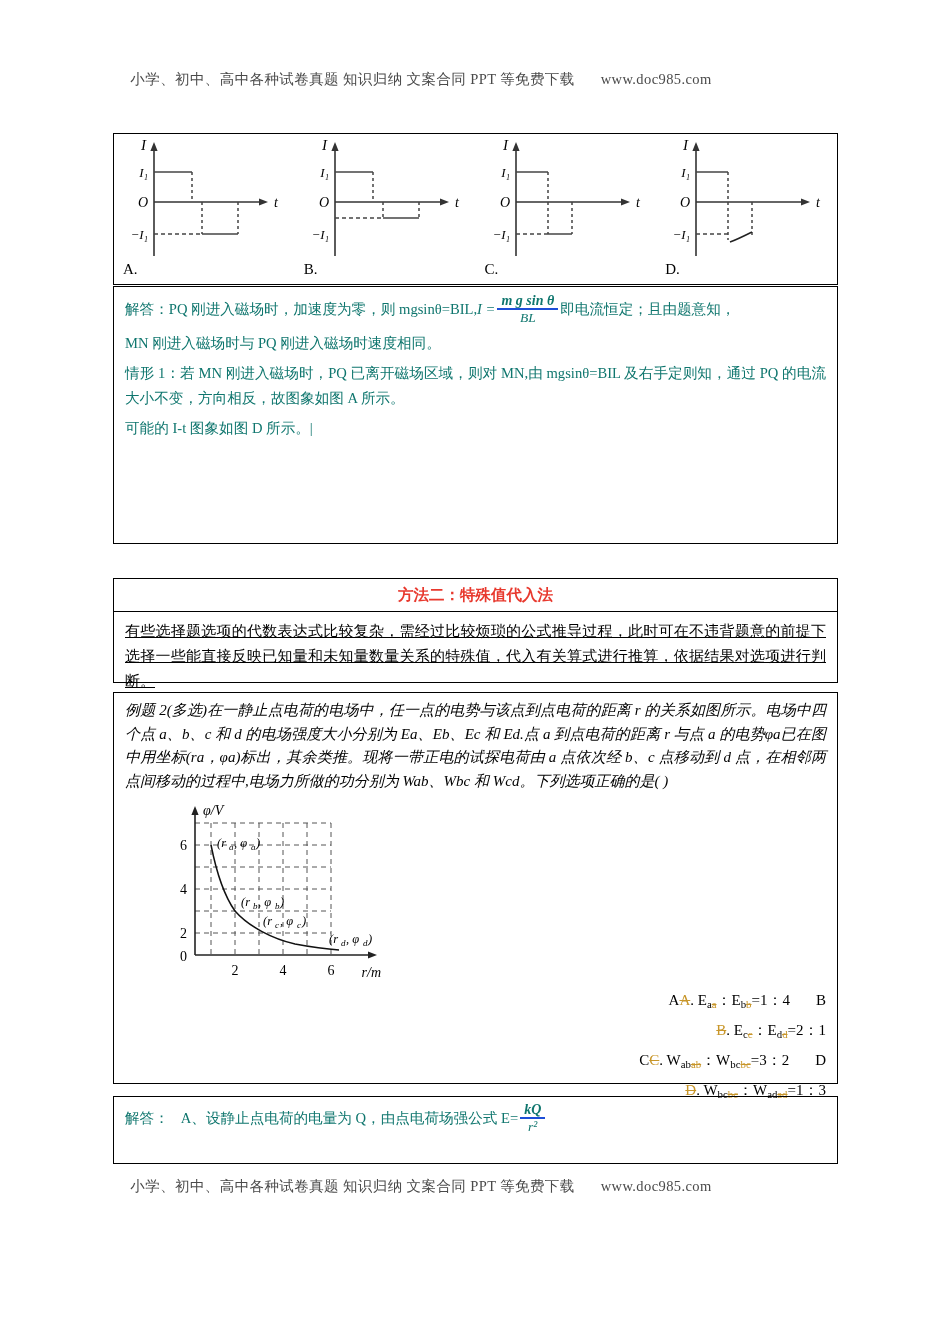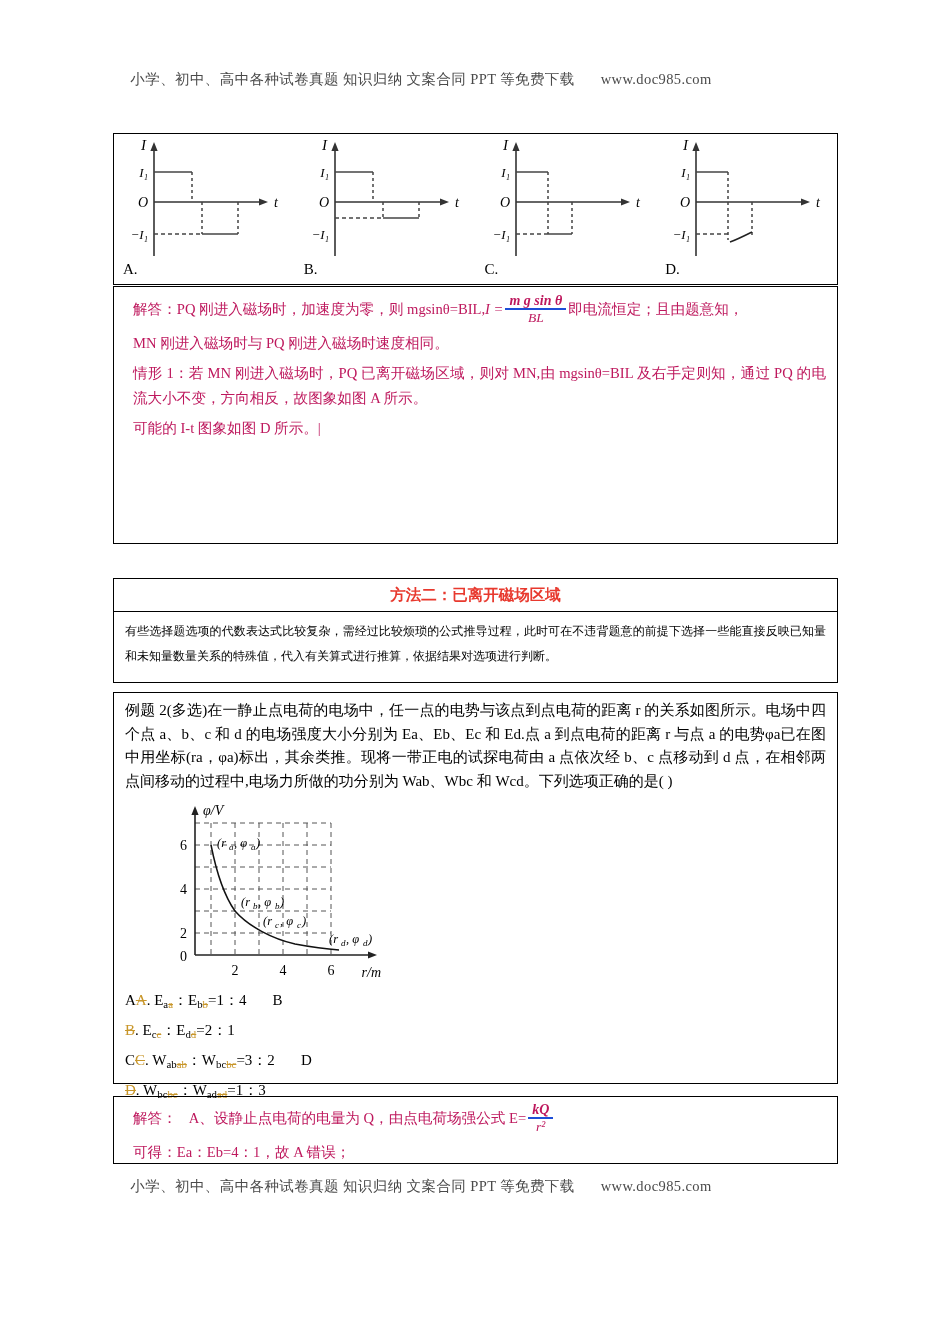--- a/index.html
+++ b/index.html
@@ -25,45 +25,45 @@
   
   #graphs-block{top:133px;height:152px;}
   .graph-row{display:flex;height:100%;}
   .graph-cell{position:relative;flex:1;}
   .gsvg{position:absolute;left:0;top:2px;}
   .opt-letter{position:absolute;left:9px;bottom:6px;font-size:15px;
               font-family:"Liberation Serif",serif;}
 
   
   #answer1-block{top:286px;height:258px;padding:7px 11px 6px 11px;}
-  .rpara{font-size:14.6px;line-height:25.5px;color:#be185d;margin:0 0 4px 8px;text-align:justify;}
+  .rpara{font-size:14.6px;line-height:25.5px;color:#0f766e;margin:0 0 4px 0;text-align:justify;}
 
   .frac{display:inline-block;vertical-align:middle;text-align:center;
         margin:0 2px;position:relative;top:-1px;}
   .frac .num{display:block;padding:0 4px;font-size:14px;line-height:15px;font-style:italic;font-weight:bold;}
   .frac .den{display:block;border-top:2px solid #1d4ed8;padding:0 4px;
              font-size:13.5px;line-height:16px;font-style:italic;}
   .ital{font-style:italic;}
   .sub{font-size:.72em;vertical-align:-0.28em;}
 
   
   #method-block{top:578px;height:105px;}
   .method-title{
     text-align:center;color:#e8392e;font-weight:bold;font-size:15.5px;
     padding:6px 0 5px 0;border-bottom:1px solid #000;
   }
-  .method-body{padding:7px 11px;font-size:12px;line-height:25px;text-align:justify;}
+  .method-body{padding:7px 11px;font-size:15px;line-height:25px;text-align:justify;text-decoration:underline;}
 
   
   #example-block{top:692px;height:392px;padding:6px 11px 4px 11px;}
-  .ex-text{font-size:15px;line-height:23.5px;text-align:justify;margin:0;}
+  .ex-text{font-size:15px;line-height:23.5px;text-align:justify;margin:0;font-style:italic;}
   .ex-graph{margin:8px 0 4px 18px;position:relative;height:182px;width:300px;}
 
   .opts{margin-top:2px;}
-  .opt-line{font-size:15px;line-height:26px;white-space:nowrap;}
+  .opt-line{font-size:15px;line-height:26px;white-space:nowrap;text-align:right;}
   .del{color:#c8962a;text-decoration:line-through;}
   .gap{display:inline-block;width:26px;}
   .gap-s{display:inline-block;width:12px;}
 
   
   #answer2-block{top:1096px;height:68px;padding:6px 11px;}
 
   svg{display:block;}
   .axis{stroke:#333;stroke-width:1.6;fill:none;}
 </style>
@@ -177,21 +177,21 @@
   <div class="block" id="answer1-block">
     <p class="rpara">
       <span>解答：</span><span>PQ 刚进入磁场时，加速度为零，则 mgsinθ=BIL,</span><span class="ital">I =</span><span class="frac"><span class="num">m g sin θ</span><span class="den">BL</span></span><span>即电流恒定；且由题意知，</span>
     </p>
     <p class="rpara">MN 刚进入磁场时与 PQ 刚进入磁场时速度相同。</p>
     <p class="rpara">情形 1：若 MN 刚进入磁场时，PQ 已离开磁场区域，则对 MN,由 mgsinθ=BIL 及右手定则知，通过 PQ 的电流大小不变，方向相反，故图象如图 A 所示。</p>
     <p class="rpara">可能的 I-t 图象如图 D 所示。|</p>
   </div>
 
   <div class="block" id="method-block">
-    <div class="method-title">方法二：已离开磁场区域</div>
+    <div class="method-title">方法二：特殊值代入法</div>
     <div class="method-body">有些选择题选项的代数表达式比较复杂，需经过比较烦琐的公式推导过程，此时可在不违背题意的前提下选择一些能直接反映已知量和未知量数量关系的特殊值，代入有关算式进行推算，依据结果对选项进行判断。</div>
   </div>
 
   <div class="block" id="example-block">
     <p class="ex-text">例题 2(多选)在一静止点电荷的电场中，任一点的电势与该点到点电荷的距离 r 的关系如图所示。电场中四个点 a、b、c 和 d 的电场强度大小分别为 Ea、Eb、Ec 和 Ed.点 a 到点电荷的距离 r 与点 a 的电势φa已在图中用坐标(ra，φa)标出，其余类推。现将一带正电的试探电荷由 a 点依次经 b、c 点移动到 d 点，在相邻两点间移动的过程中,电场力所做的功分别为 Wab、Wbc 和 Wcd。下列选项正确的是(  )</p>
 
     <div class="ex-graph">
       <svg width="300" height="182" viewBox="0 0 300 182">
 
         <g stroke="#555" stroke-width="1" stroke-dasharray="5,4">
@@ -267,20 +267,19 @@
       <div class="opt-line">
         <span class="del">D</span><span>.  W</span><span class="sub">bc</span><span class="sub del">bc</span><span>：W</span><span class="sub">ad</span><span class="sub del">ad</span><span>=1：3</span>
       </div>
     </div>
   </div>
 
   <div class="block" id="answer2-block">
     <p class="rpara">
       <span>解答：</span><span class="gap-s"></span><span>A、设静止点电荷的电量为 Q，由点电荷场强公式 E=</span><span class="frac"><span class="num">kQ</span><span class="den">r²</span></span>
     </p>
-    <p class="rpara">可得：Ea：Eb=4：1，故 A 错误；</p>
   </div>
 
   <div class="hdr page-footer">
     <span>小学、初中、高中各种试卷真题  知识归纳  文案合同  PPT 等免费下载</span><span class="url">www.doc985.com</span>
   </div>
 
 </div>
 
 </body></html>

